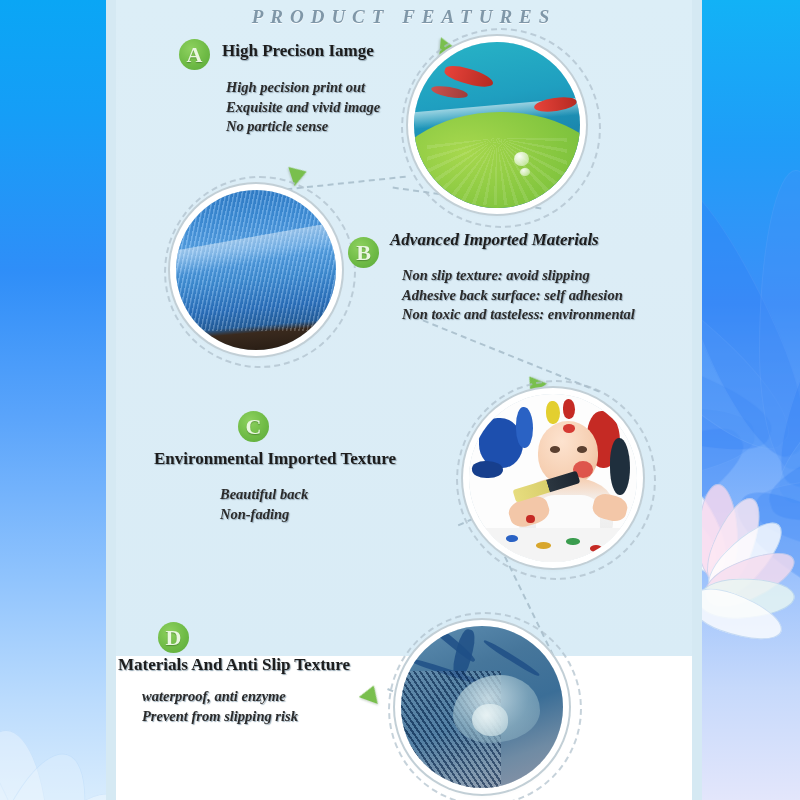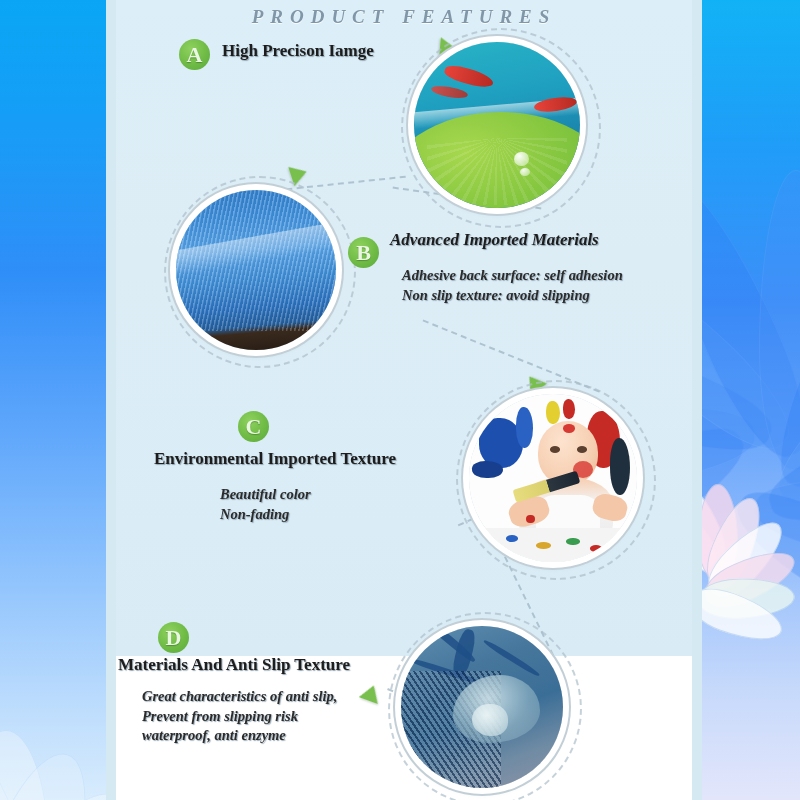--- a/index.html
+++ b/index.html
@@ -244,37 +244,42 @@
       <div class="vein" style="left:34%;top:2%;width:10%;height:30%;transform:rotate(14deg);"></div>
       <div class="vein" style="left:4%;top:26%;width:46%;height:4%;transform:rotate(18deg);"></div>
       <div class="vein" style="left:48%;top:18%;width:40%;height:4%;transform:rotate(32deg);"></div>
       <div class="hatch"></div>
       <div class="blob"></div>
       <div class="blob2"></div>
     </div>
 
     <div class="badge" style="left:63px;top:39px;">A</div>
     <div class="head-txt" style="left:106px;top:41px;">High Precison Iamge</div>
+    <div class="body-txt" style="left:110px;top:78px;">
+      <div>High pecision print out</div>
+      <div>Exquisite and vivid image</div>
+      <div>No particle sense</div>
+    </div>
 
     <div class="badge" style="left:232px;top:237px;">B</div>
     <div class="head-txt" style="left:274px;top:230px;font-style:italic;">Advanced Imported Materials</div>
     <div class="body-txt" style="left:286px;top:266px;">
+      <div>Non slip texture: avoid slipping</div>
       <div>Adhesive back surface: self adhesion</div>
-      <div>Non slip texture: avoid slipping</div>
+      <div>Non toxic and tasteless: environmental</div>
     </div>
 
     <div class="badge" style="left:122px;top:411px;">C</div>
     <div class="head-txt" style="left:38px;top:449px;">Environmental Imported Texture</div>
     <div class="body-txt" style="left:104px;top:485px;">
-      <div>Beautiful color</div>
+      <div>Beautiful back</div>
       <div>Non-fading</div>
     </div>
 
     <div class="badge" style="left:42px;top:622px;">D</div>
     <div class="head-txt" style="left:2px;top:655px;">Materials And Anti Slip Texture</div>
     <div class="body-txt" style="left:26px;top:687px;">
-      <div>Great characteristics of anti slip,</div>
+      <div>waterproof, anti enzyme</div>
       <div>Prevent from slipping risk</div>
-      <div>waterproof, anti enzyme</div>
     </div>
 
   </div>
 </div>
 
 </body></html>

